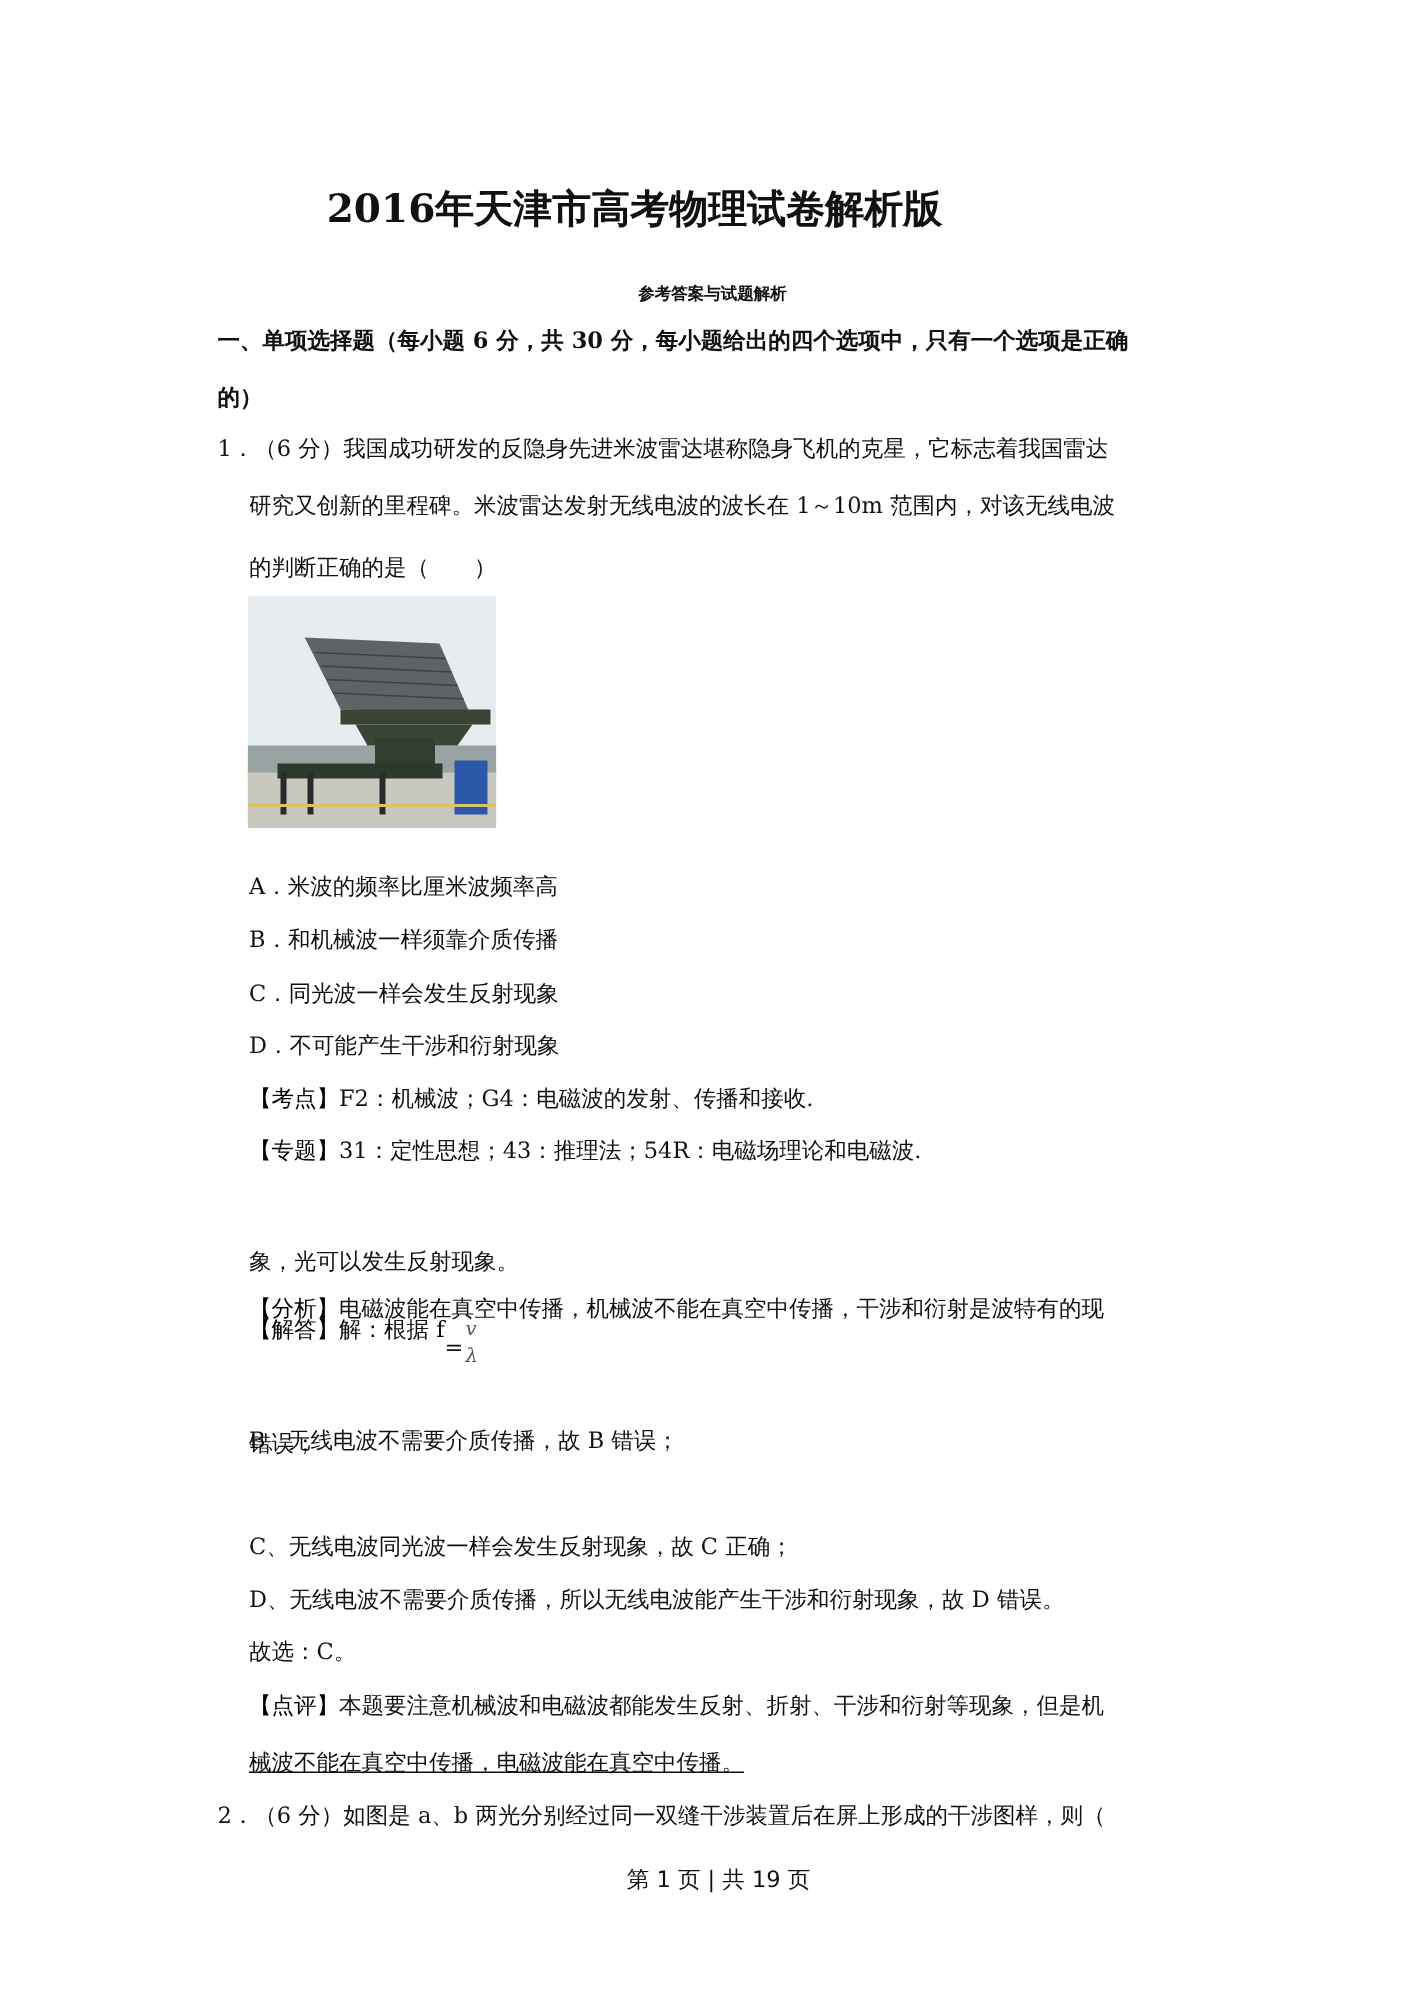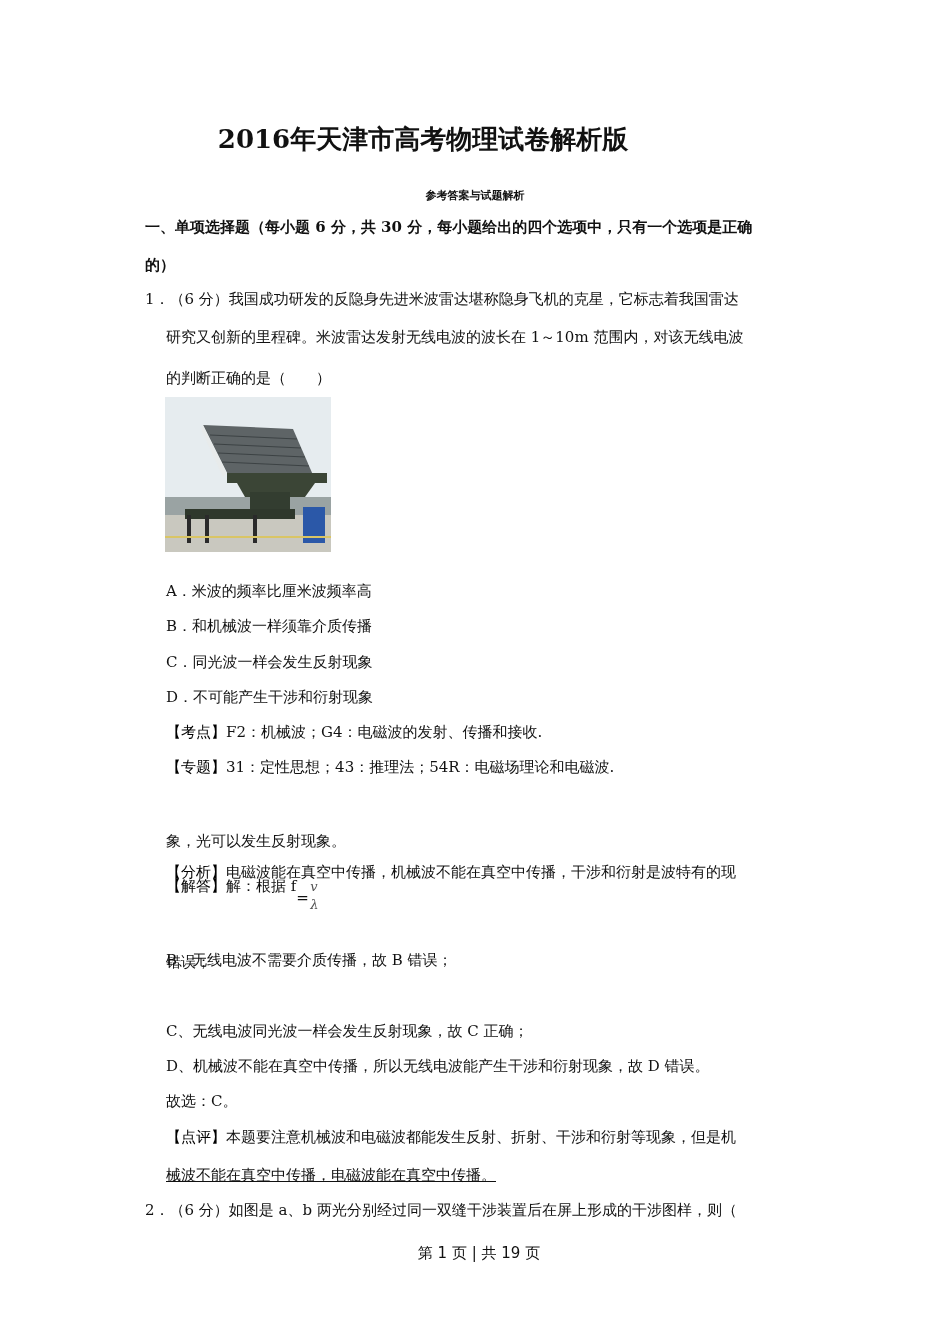--- a/index.html
+++ b/index.html
@@ -76,21 +76,21 @@
   <span class="label">【分析】</span><span>电磁波能在真空中传播，机械波不能在真空中传播，干涉和衍射是波特有的现</span>
 </div>
 <div class="abs line indent" style="top:832px;">象，光可以发生反射现象。</div>
 
 <div class="abs line indent" style="top:877px;">
   <span class="label">【解答】</span><span>解：根据 f</span><span class="frac"><span class="eq">=</span><span class="num">v</span><span class="den">λ</span></span>
 </div>
 <div class="abs line indent" style="top:953px;">错误；</div>
 <div class="abs line indent" style="top:951px;">B、无线电波不需要介质传播，故 B 错误；</div>
 <div class="abs line indent" style="top:1022px;">C、无线电波同光波一样会发生反射现象，故 C 正确；</div>
-<div class="abs line indent" style="top:1057px;">D、机械波不能在真空中传播，所以无线电波能产生干涉和衍射现象，故 D 错误。</div>
+<div class="abs line indent" style="top:1057px;">D、无线电波不需要介质传播，所以无线电波能产生干涉和衍射现象，故 D 错误。</div>
 <div class="abs line indent" style="top:1092px;">故选：C。</div>
 
 <div class="abs line indent" style="top:1128px;">
   <span class="label">【点评】</span><span>本题要注意机械波和电磁波都能发生反射、折射、干涉和衍射等现象，但是机</span>
 </div>
 <div class="abs line indent" style="top:1166px;text-decoration:underline;">械波不能在真空中传播，电磁波能在真空中传播。</div>
 
 <div class="abs line q-line" style="top:1201px;">2．（6 分）如图是 a、b 两光分别经过同一双缝干涉装置后在屏上形成的干涉图样，则（</div>
 
 <div class="abs footer">第 1 页 | 共 19 页</div>

